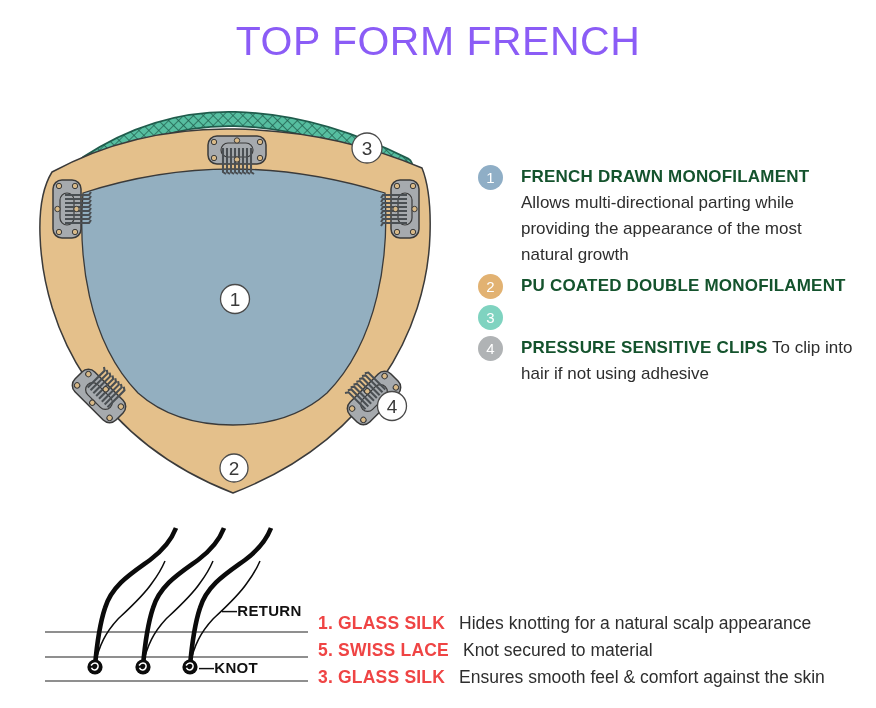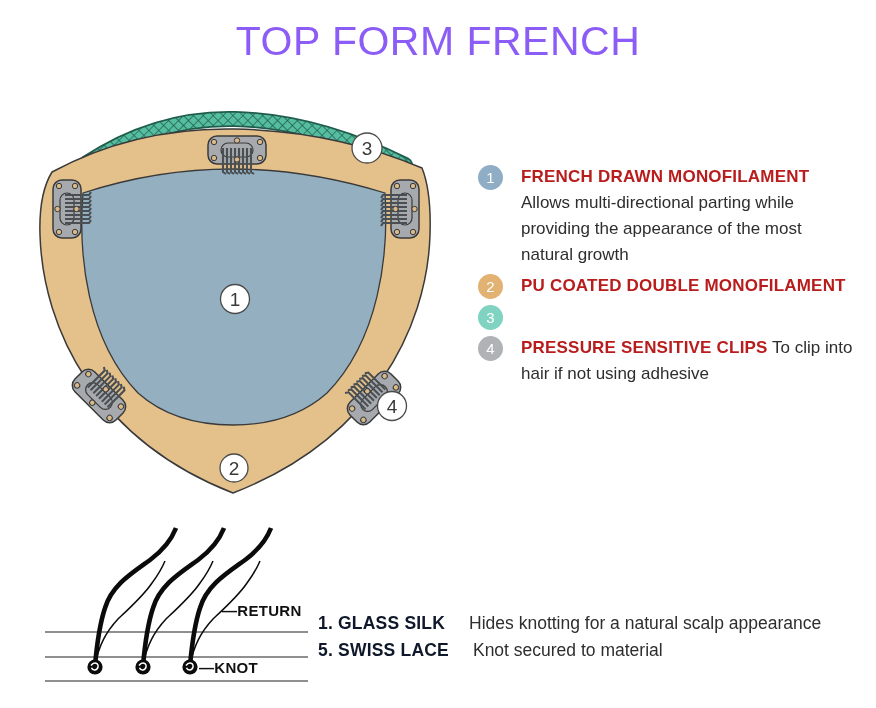--- a/index.html
+++ b/index.html
@@ -11,26 +11,26 @@
   
   .cap-svg{position:absolute;left:35px;top:105px;}
   .hair-svg{position:absolute;left:40px;top:515px;}
   
   .legend{position:absolute;left:478px;top:164px;width:396px;}
   .legend-item{display:flex;gap:18px;margin-bottom:5px;}
   .num-circle{flex:0 0 auto;width:25px;height:25px;border-radius:50%;color:#fff;
               display:flex;align-items:center;justify-content:center;
               font-size:15px;font-weight:400;margin-top:1px;}
   .item-text{width:334px;font-size:17px;line-height:26px;color:#2e2e2e;margin:0;}
-  .item-text .heading{font-weight:bold;color:#b91c1c;letter-spacing:.2px;}
+  .item-text .heading{font-weight:bold;color:#14532d;letter-spacing:.2px;}
   .item-text .heading.block{display:block;}
   
   .knot-legend{position:absolute;left:318px;top:615px;width:556px;}
   .kd-line{font-size:17.5px;line-height:1;margin-bottom:9.5px;color:#2e2e2e;white-space:nowrap;}
-  .kd-line b{color:#0f172a;margin-right:24px;letter-spacing:.2px;}
+  .kd-line b{color:#ef4444;margin-right:14px;letter-spacing:.2px;}
   
   .callout-num{font-family:"Liberation Sans",sans-serif;font-size:19px;fill:#3a3a3a;}
   .svg-label{font-family:"Liberation Sans",sans-serif;font-size:15px;font-weight:bold;
              fill:#111;letter-spacing:.3px;}
 </style>
 </head>
 <body>
 
 <div id="page">
 
@@ -152,15 +152,16 @@
         </g>
     </g>
 
     <text class="svg-label" x="182" y="101">—RETURN</text>
     <text class="svg-label" x="159" y="158">—KNOT</text>
   </svg>
 
   <div class="knot-legend">
     <div class="kd-line"><b>1. GLASS SILK</b><span>Hides knotting for a natural scalp appearance</span></div>
     <div class="kd-line"><b>5. SWISS LACE</b><span>Knot secured to material</span></div>
+    <div class="kd-line"><b>3. GLASS SILK</b><span>Ensures smooth feel &amp; comfort against the skin</span></div>
   </div>
 
 </div>
 
 </body></html>

